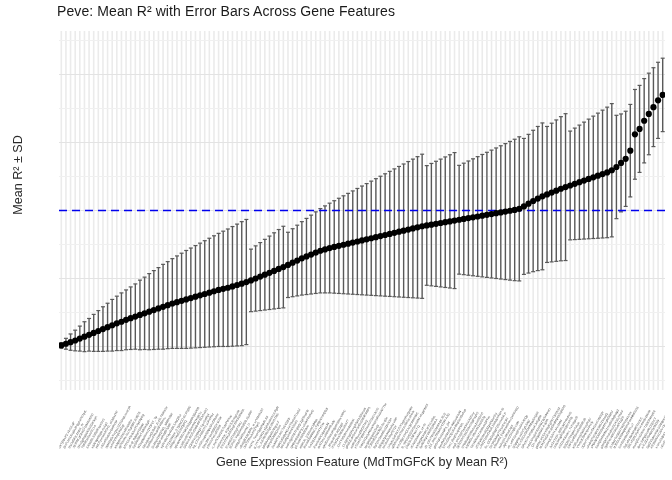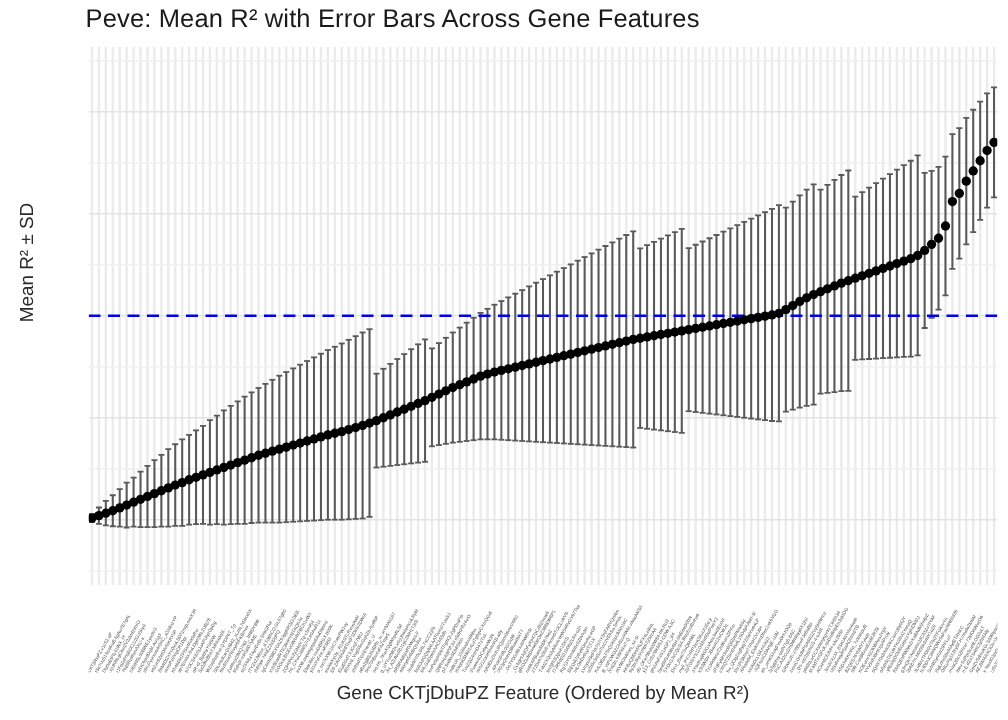--- a/index.html
+++ b/index.html
@@ -8,21 +8,21 @@
     background:#ffffff;
     font-family:"Liberation Sans", sans-serif;
     overflow:hidden;
     position:relative;
   }
   #fig{position:absolute;inset:0;}
 
   .title{
     position:absolute;
     left:57px; top:3px;
-    font-size:17px;
+    font-size:14px;
     color:#1a1a1a;
     white-space:nowrap;
     letter-spacing:0.1px;
   }
 
   .ylab{
     position:absolute;
     left:-52px; top:168px;
     width:140px;
     text-align:center;
@@ -902,14 +902,14 @@
       <div class="xt" style="left: 571.31px;">O8LvXg1lUXy5F.H.mtvdo2MoM</div>
       <div class="xt" style="left: 575.93px;">muaQDcsZHzwi-72fdOhWwjO6</div>
       <div class="xt" style="left: 580.56px;">ibev-SzPpt3caNf.OQ2vLT</div>
       <div class="xt" style="left: 585.18px;">n-E.dZaTS4blCfy5tdJdy</div>
       <div class="xt" style="left: 589.81px;">GpIZV5dmvKGi.SSWtpscIILKXl</div>
       <div class="xt" style="left: 594.44px;">AEJ5M4AXCIOv-lJr</div>
       <div class="xt" style="left: 599.06px;">x-Veu30Jpx0yyZ8qp8i3Gc</div>
       <div class="xt" style="left: 603.69px;">i.t5sTiVzlmqQ0Yre</div>
     </div>
 
-  <div class="xlab">Gene CKTjDbuPZ Feature (Ordered by Mean R²)</div>
+  <div class="xlab">Gene Expression Feature (MdTmGFcK by Mean R²)</div>
 </div>
 
 </body></html>

